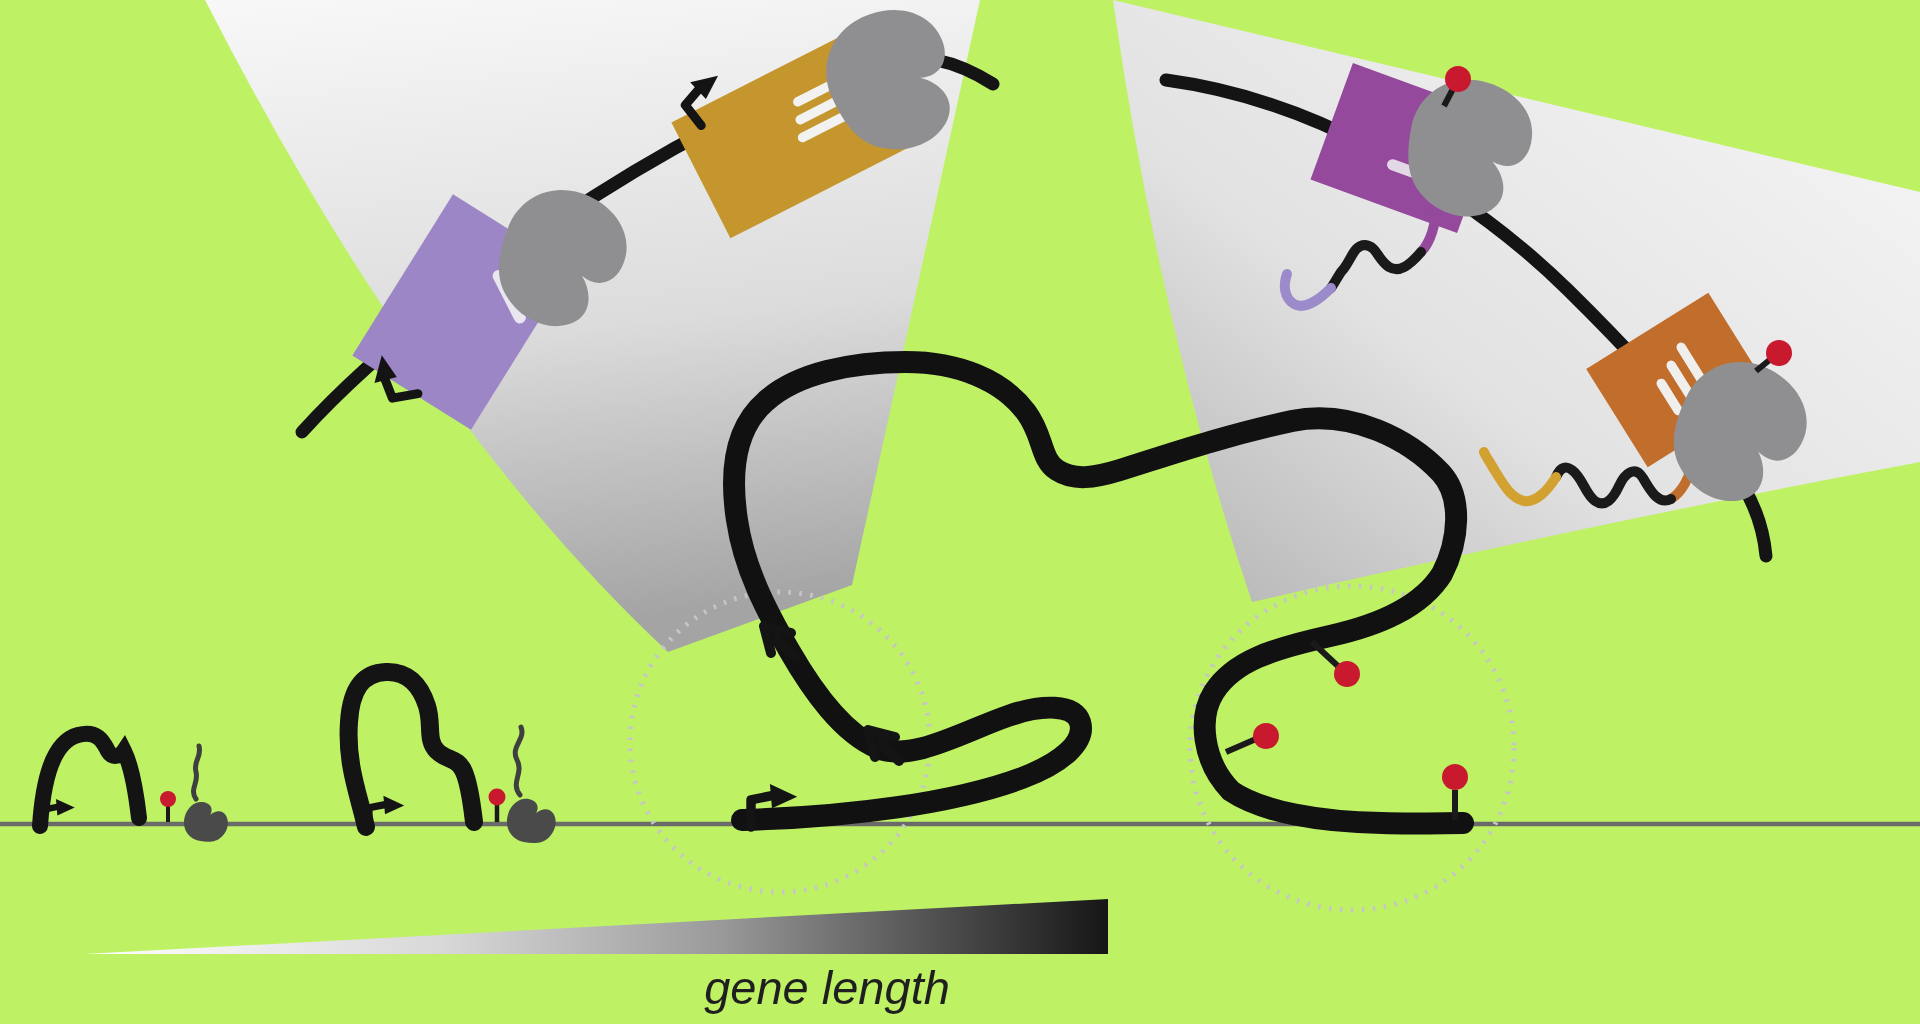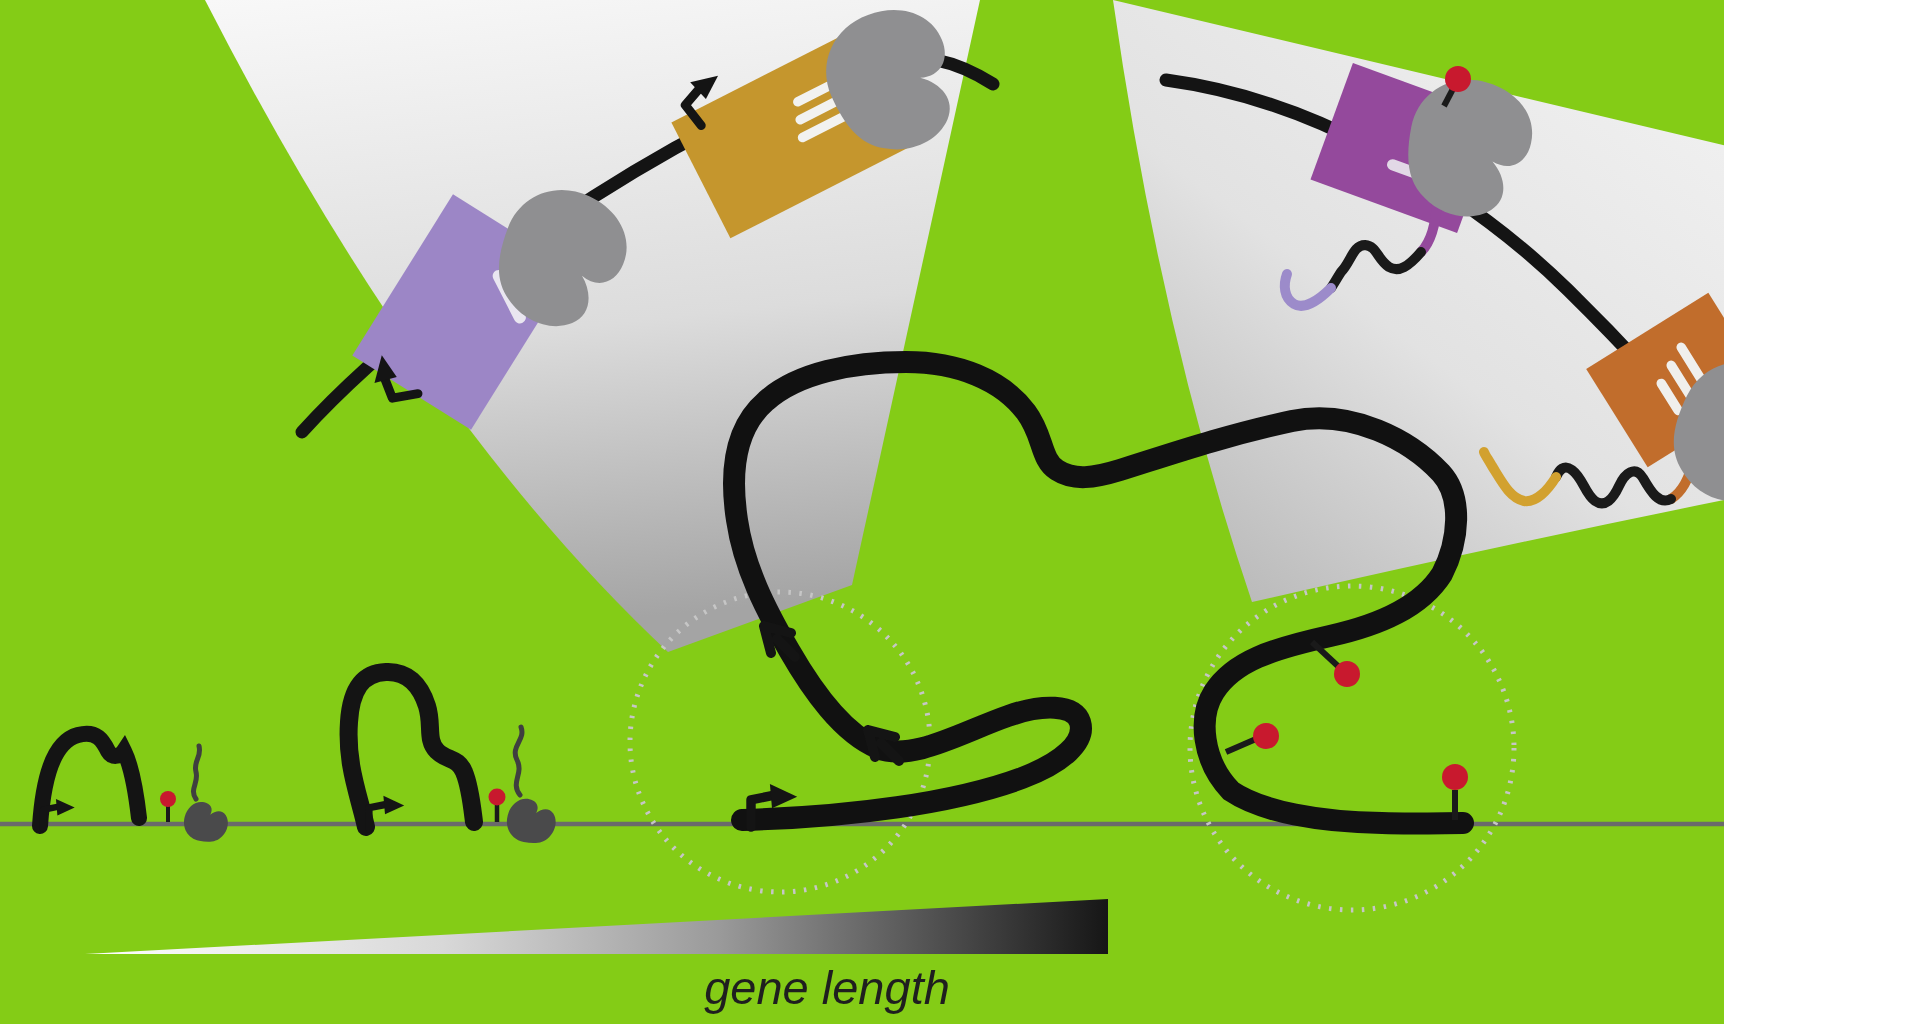--- a/index.html
+++ b/index.html
@@ -1,16 +1,16 @@
 <!DOCTYPE html>
 <html><head>
 <meta charset="utf-8">
 <style>
   html,body{margin:0;padding:0;background:#fff;}
-  .stage{position:relative;width:1724px;height:1024px;background:#84cc16;overflow:hidden;
+  .stage{position:relative;width:1920px;height:1024px;background:#bef264;overflow:hidden;
          font-family:"Liberation Sans",sans-serif;}
   svg{display:block;}
   .caption{font-family:"Liberation Sans","DejaVu Sans",sans-serif;font-style:italic;}
 </style>
 </head>
 <body>
 
 <div class="stage">
 <svg width="1920" height="1024" viewBox="0 0 1920 1024" xmlns="http://www.w3.org/2000/svg">
   <defs>

